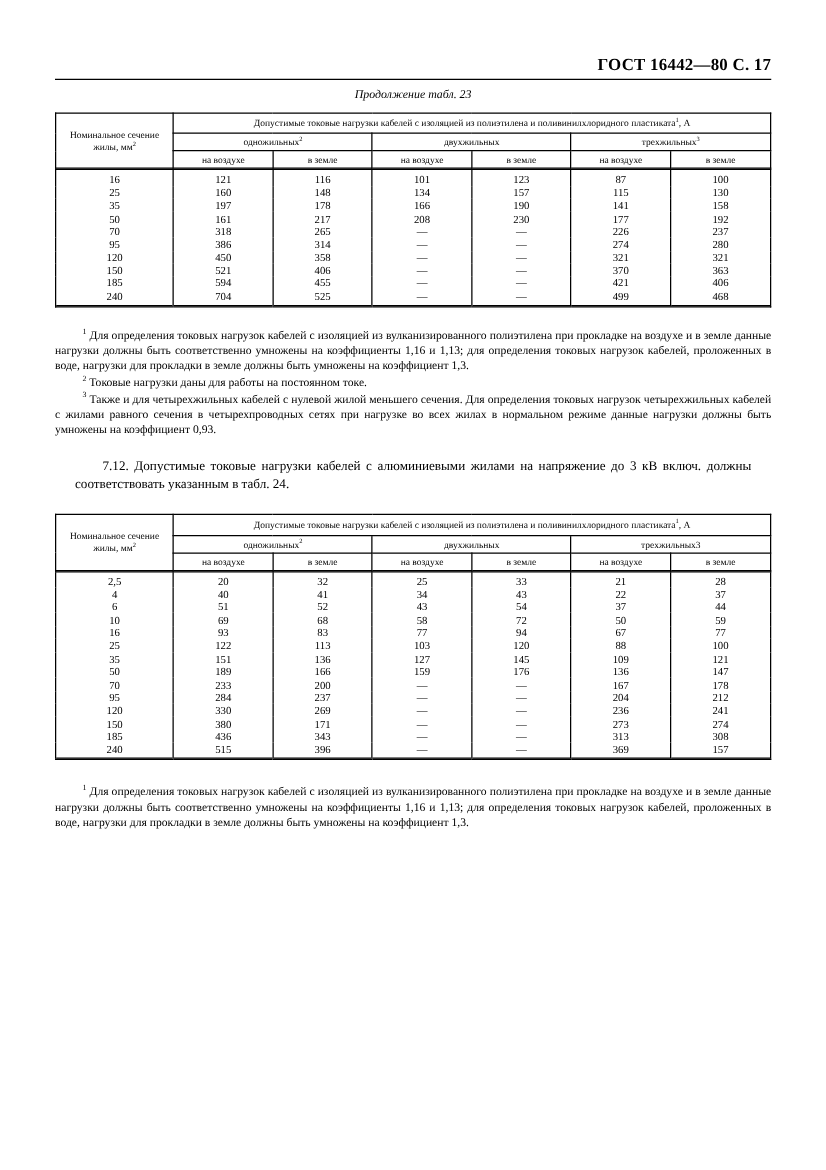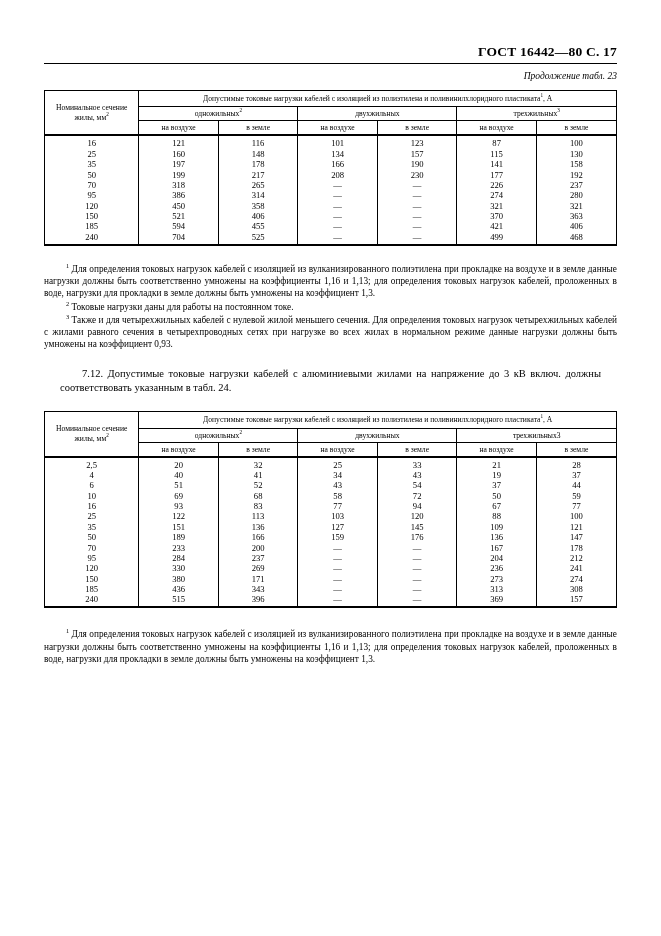--- a/index.html
+++ b/index.html
@@ -29,21 +29,21 @@
     font-size: 13.5px;
     font-weight: bold;
     letter-spacing: 0.2px;
   }
   .header-rule {
     border-bottom: 1.1px solid #000;
     margin-top: 3px;
     margin-bottom: 0;
   }
   .cont-line {
-    text-align: right;
+    text-align: center;
     font-style: italic;
     font-size: 9.5px;
     margin-top: 7px;
     margin-bottom: 9px;
   }
   table.grid {
     border-collapse: collapse;
     width: 100%;
     font-size: 8.2px;
     table-layout: fixed;
@@ -209,21 +209,21 @@
       <td class="body">35</td>
       <td class="body">197</td>
       <td class="body">178</td>
       <td class="body">166</td>
       <td class="body">190</td>
       <td class="body">141</td>
       <td class="body">158</td>
     </tr>
     <tr>
       <td class="body">50</td>
-      <td class="body">199</td>
+      <td class="body">161</td>
       <td class="body">217</td>
       <td class="body">208</td>
       <td class="body">230</td>
       <td class="body">177</td>
       <td class="body">192</td>
     </tr>
     <tr>
       <td class="body">70</td>
       <td class="body">318</td>
       <td class="body">265</td>
@@ -337,21 +337,21 @@
       <td class="body">33</td>
       <td class="body">21</td>
       <td class="body">28</td>
     </tr>
     <tr>
       <td class="body">4</td>
       <td class="body">40</td>
       <td class="body">41</td>
       <td class="body">34</td>
       <td class="body">43</td>
-      <td class="body">19</td>
+      <td class="body">22</td>
       <td class="body">37</td>
     </tr>
     <tr>
       <td class="body">6</td>
       <td class="body">51</td>
       <td class="body">52</td>
       <td class="body">43</td>
       <td class="body">54</td>
       <td class="body">37</td>
       <td class="body">44</td>

